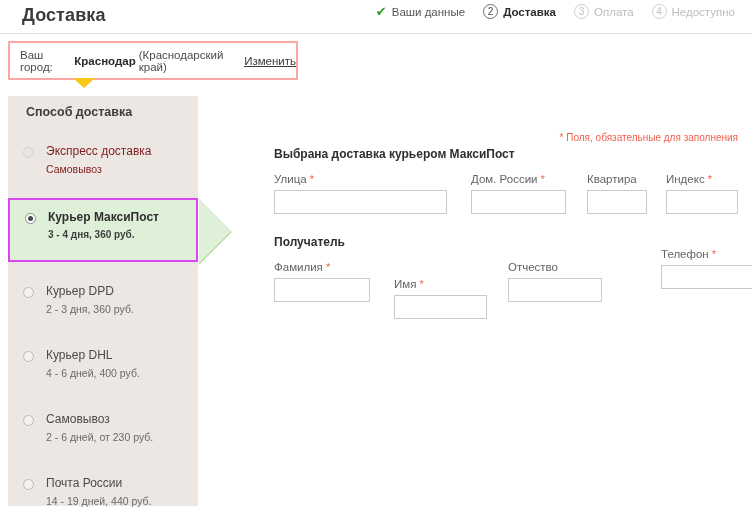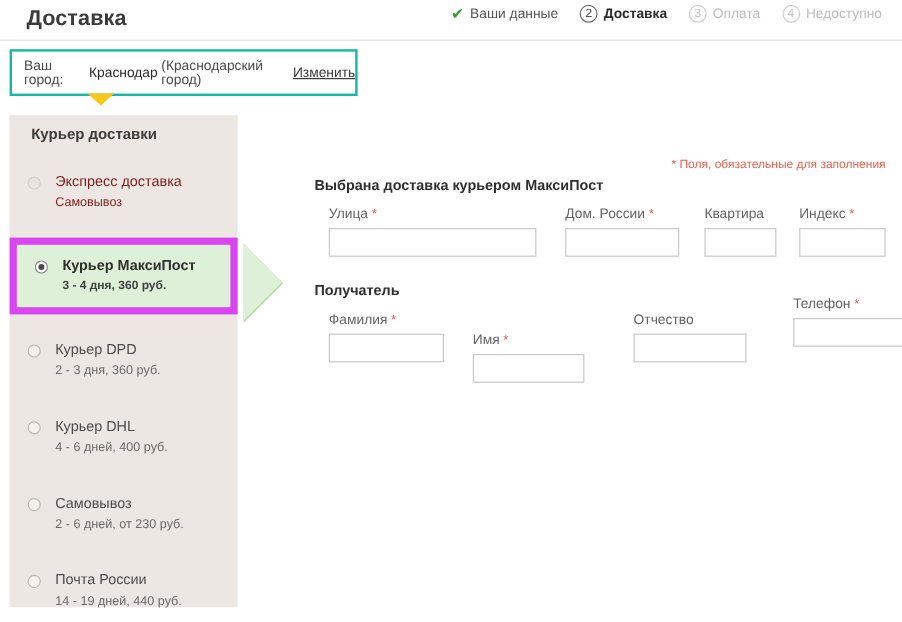--- a/index.html
+++ b/index.html
@@ -73,30 +73,30 @@
   .step.done .step-label { color: #555555; }
   .step.active .step-label { color: #2b2b2b; font-weight: bold; }
   .step.todo .step-label { color: #bdbdbd; }
 
   
   .city-banner {
     position: absolute;
     left: 8px; top: 41px;
     width: 290px;
     height: 39px;
-    border: 2px solid #14b8a6;
+    border: 2px solid #fca5a5;
     background: #ffffff;
     box-sizing: border-box;
     display: flex;
     align-items: center;
     padding-left: 10px;
     font-size: 11.5px;
     color: #4b4b4b;
   }
-  .city-banner .city-name { font-weight: normal; color: #2b2b2b; margin: 0 3px; }
+  .city-banner .city-name { font-weight: bold; color: #2b2b2b; margin: 0 3px; }
   .city-banner .region { color: #4b4b4b; }
   .city-change {
     color: #3a3a3a;
     text-decoration: underline;
     margin-left: 5px;
     cursor: pointer;
   }
   .banner-arrow {
     position: absolute;
     left: 73px; top: 78px;
@@ -165,21 +165,21 @@
   .method .m-sub {
     font-size: 10.5px;
     color: #6a6a6a;
     line-height: 16px;
     margin-top: 1px;
   }
   .method.disabled .m-name,
   .method.disabled .m-sub { color: #7f1d1d; }
   .method.selected {
     background: #dff0d8;
-    border: 6px solid #d946ef;
+    border: 2px solid #d946ef;
     width: 190px;
   }
   .method.selected .m-name {
     font-weight: bold;
     color: #2f2f2f;
     font-size: 12px;
   }
   .method.selected .m-sub {
     color: #3f3f3f;
     font-weight: bold;
@@ -211,21 +211,21 @@
   }
   .required-note {
     position: absolute;
     right: 4px; top: 36px;
     font-size: 10px;
     color: #f0604d;
     white-space: nowrap;
   }
   .section-title {
     position: absolute;
-    left: 0; top: 51px;
+    left: 12px; top: 51px;
     font-size: 12px;
     font-weight: bold;
     color: #2f2f2f;
     text-align: right;
   }
   .section-title.recipient {
     top: 139px;
   }
 
   .field {
@@ -276,27 +276,27 @@
       <div class="step todo">
         <span class="step-num muted">4</span>
         <span class="step-label">Недоступно</span>
       </div>
     </div>
 </div>
 
 <div class="city-banner">
   <span>Ваш город:</span>
   <span class="city-name">Краснодар</span>
-  <span class="region">(Краснодарский город)</span>
+  <span class="region">(Краснодарский край)</span>
   <span class="city-change">Изменить</span>
 </div>
 <div class="banner-arrow"></div>
 
 <div class="sidebar">
-  <div class="sidebar-title">Курьер доставки</div>
+  <div class="sidebar-title">Способ доставка</div>
   <div class="methods" style="position: absolute;">
       <div class="method disabled" style="position: absolute; left: 0px; top: 0px;">
         <span class="radio disabled"></span>
         <div class="m-name">Экспресс доставка</div>
         <div class="m-sub">Самовывоз</div>
       </div>
       <div class="method selected" style="position: absolute; left: 0px; top: 64px;">
         <span class="sel-arrow-border"></span>
         <span class="sel-arrow"></span>
         <span class="radio checked"></span>
@@ -350,21 +350,21 @@
     </div>
   <div id="recipient-row">
       <div class="field" style="left: 12px; top: 165px;">
         <label><span>Фамилия</span><span class="star"> *</span></label>
         <input type="text" style="width: 96px;">
       </div>
       <div class="field" style="left: 132px; top: 182px;">
         <label><span>Имя</span><span class="star"> *</span></label>
         <input type="text" style="width: 93px;">
       </div>
-      <div class="field" style="left: 266px; top: 165px;">
+      <div class="field" style="left: 246px; top: 165px;">
         <label><span>Отчество</span></label>
         <input type="text" style="width: 94px;">
       </div>
       <div class="field" style="left: 366px; top: 152px; margin-left: 33px;">
         <label><span>Телефон</span><span class="star"> *</span></label>
         <input type="text" style="width: 110px;">
       </div>
     </div>
 </div>
 

